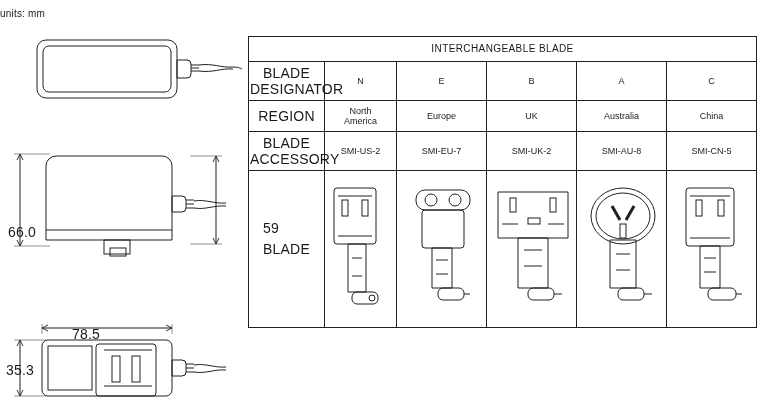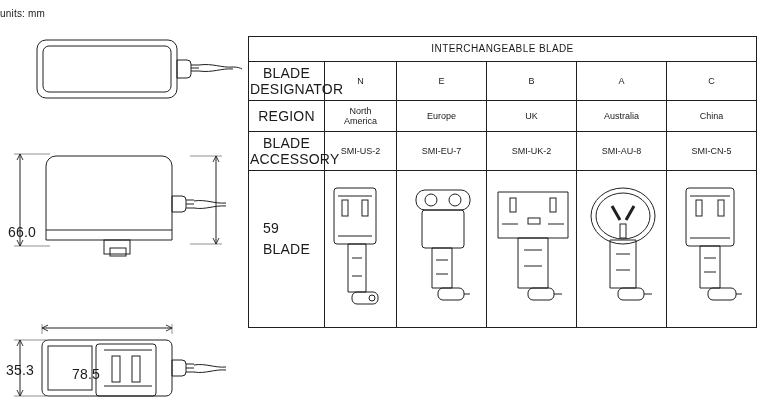--- a/index.html
+++ b/index.html
@@ -143,21 +143,21 @@
       <path d="M186 50 h8 M186 54 h8 M186 58 h8"></path>
       <path d="M194 51 c12 -2 20 3 32 2"></path>
       <path d="M194 58 c12 2 20 -3 32 -2"></path>
 
       <path d="M20 26 v56"></path>
       <path d="M20 26 l-3 6 M20 26 l3 6 M20 82 l-3 -6 M20 82 l3 -6" stroke-width="0.9"></path>
       <path d="M14 26 h32" stroke-width="0.5"></path>
       <path d="M14 82 h32" stroke-width="0.5"></path>
     </g>
   </svg>
-  <div class="dim-text" style="left:72px; top:302px;margin-top:40px;">78.5</div>
+  <div class="dim-text" style="left:72px; top:302px;">78.5</div>
   <div class="dim-text" style="left:6px; top:338px;text-align:center;">35.3</div>
 </div>
 
 <table id="blades-table">
   <colgroup>
     <col style="width:76px">
     <col style="width:72px">
     <col style="width:90px">
     <col style="width:90px">
     <col style="width:90px">

